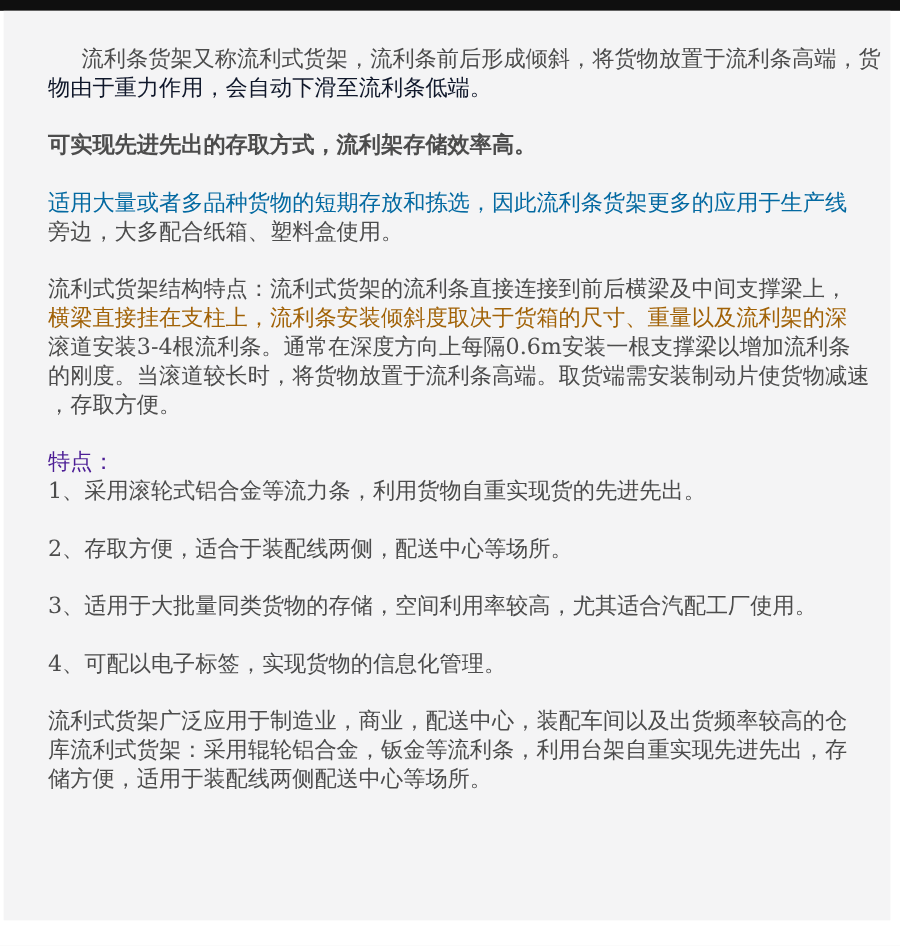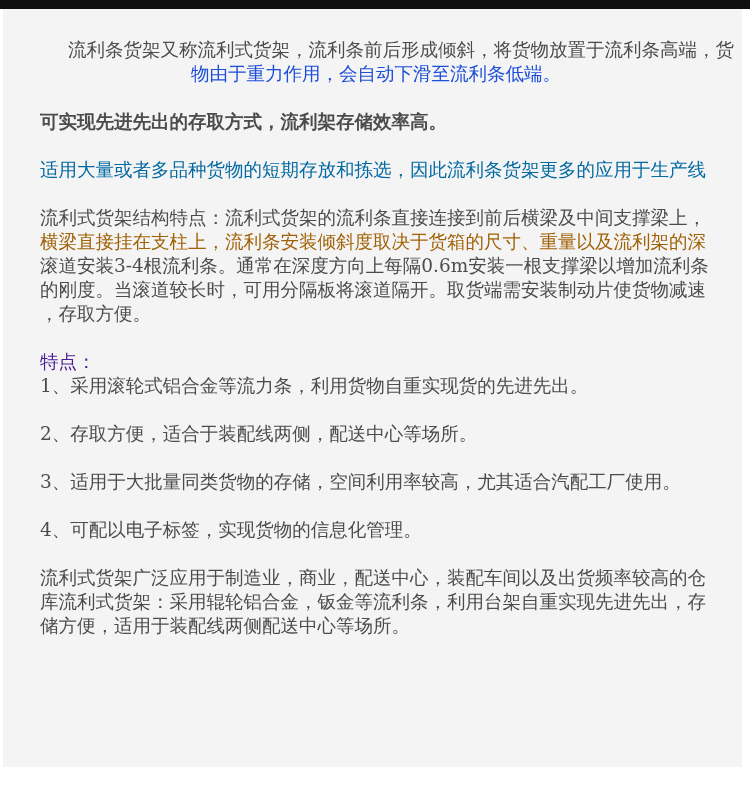--- a/index.html
+++ b/index.html
@@ -26,33 +26,34 @@
 </style>
 </head>
 <body style="background: rgb(255, 255, 255);">
 
 <div class="top-bar" style="background: rgb(15, 15, 15);"></div>
 
 <div class="content-card" style="background: rgb(244, 244, 245);">
   <div>
       <div class="para">
         <div class="line" style="color: rgb(76, 76, 76); margin-left: 28px;">流利条货架又称流利式货架，流利条前后形成倾斜，将货物放置于流利条高端，货</div>
-        <div class="line" style="color: #1d4ed8; text-align: center;">物由于重力作用，会自动下滑至流利条低端。</div>
+        <div class="line" style="color: #0f172a;">物由于重力作用，会自动下滑至流利条低端。</div>
       </div>
       <div class="para">
         <div class="line" style="color: rgb(76, 76, 76); font-weight: bold;">可实现先进先出的存取方式，流利架存储效率高。</div>
       </div>
       <div class="para">
         <div class="line" style="color: #0369a1;">适用大量或者多品种货物的短期存放和拣选，因此流利条货架更多的应用于生产线</div>
+        <div class="line" style="color: rgb(76, 76, 76);">旁边，大多配合纸箱、塑料盒使用。</div>
       </div>
       <div class="para">
         <div class="line" style="color: rgb(76, 76, 76);">流利式货架结构特点：流利式货架的流利条直接连接到前后横梁及中间支撑梁上，</div>
         <div class="line" style="color: #a16207;">横梁直接挂在支柱上，流利条安装倾斜度取决于货箱的尺寸、重量以及流利架的深</div>
         <div class="line" style="color: rgb(76, 76, 76);">滚道安装3-4根流利条。通常在深度方向上每隔0.6m安装一根支撑梁以增加流利条</div>
-        <div class="line" style="color: rgb(76, 76, 76);">的刚度。当滚道较长时，可用分隔板将滚道隔开。取货端需安装制动片使货物减速</div>
+        <div class="line" style="color: rgb(76, 76, 76);">的刚度。当滚道较长时，将货物放置于流利条高端。取货端需安装制动片使货物减速</div>
         <div class="line" style="color: rgb(76, 76, 76);">，存取方便。</div>
       </div>
       <div class="para">
         <div class="line" style="color: #4c1d95;">特点：</div>
         <div class="line" style="color: rgb(76, 76, 76);">1、采用滚轮式铝合金等流力条，利用货物自重实现货的先进先出。</div>
       </div>
       <div class="para">
         <div class="line" style="color: rgb(76, 76, 76);">2、存取方便，适合于装配线两侧，配送中心等场所。</div>
       </div>
       <div class="para">

